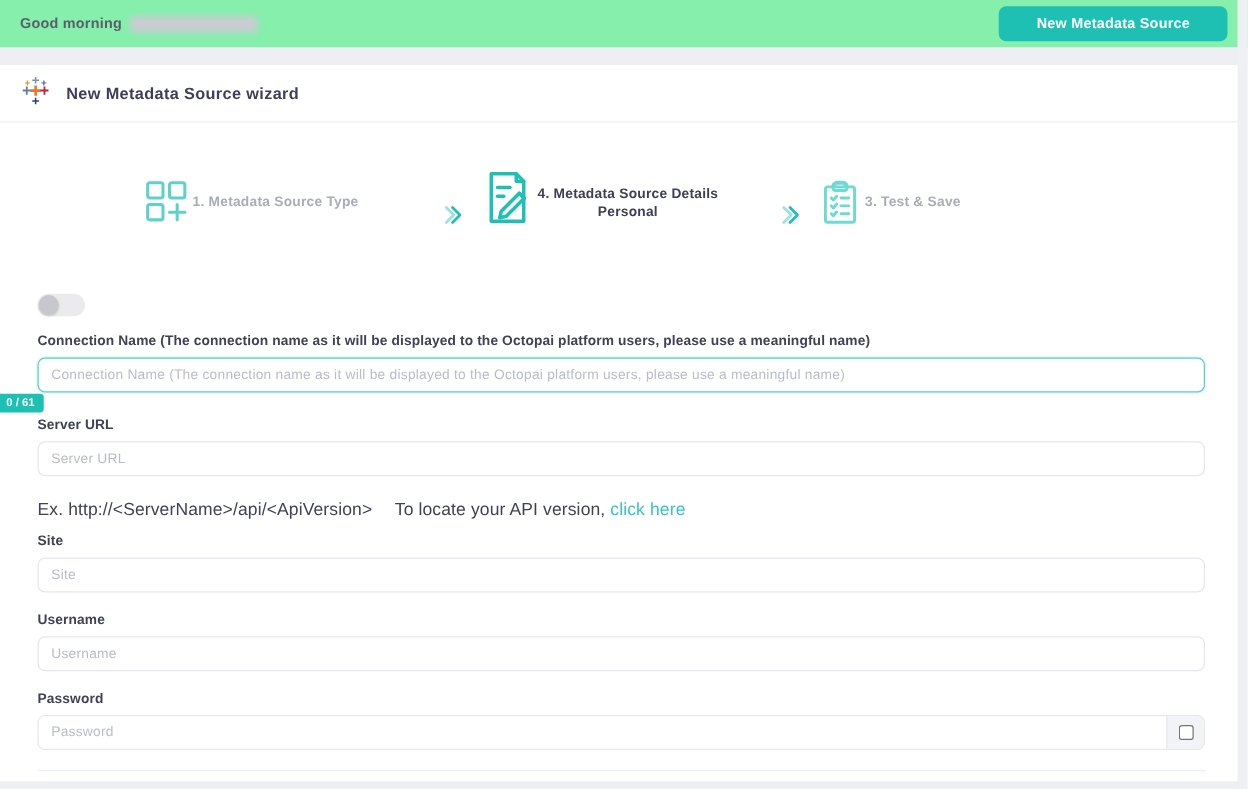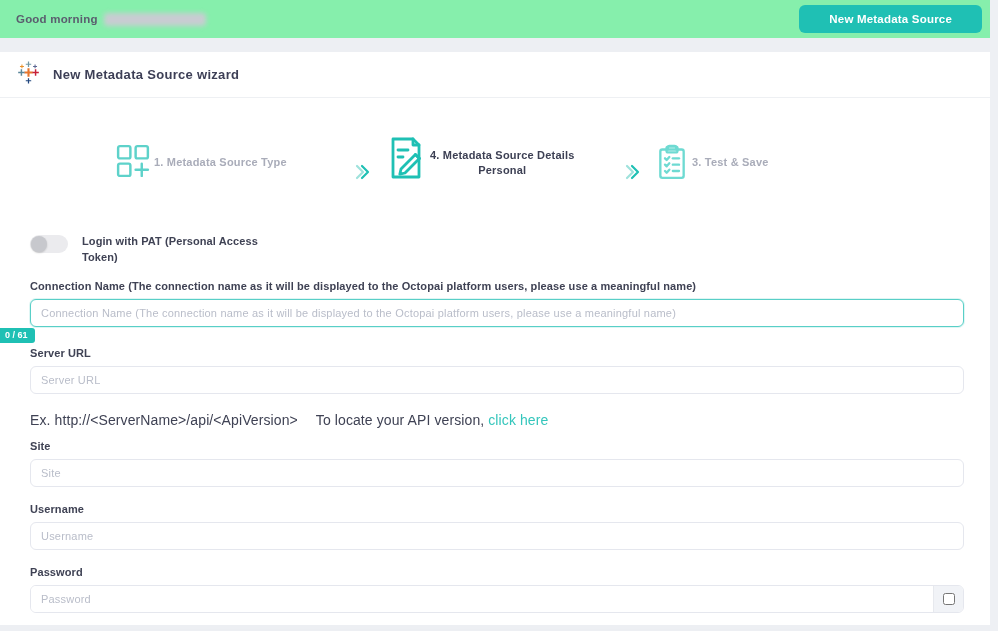--- a/index.html
+++ b/index.html
@@ -190,21 +190,20 @@
       <div class="step-label">3. Test &amp; Save</div>
     </div>
   </div>
 
   <div class="form">
 
     <div class="pat-row">
       <div class="toggle">
         <div class="toggle-knob"></div>
       </div>
-      <div class="pat-label">Login with PAT (Personal Access Token)</div>
     </div>
 
     <label class="field-label mt-conn">Connection Name (The connection name as it will be displayed to the Octopai platform users, please use a meaningful name)</label>
     <input class="text-input focused" type="text" placeholder="Connection Name (The connection name as it will be displayed to the Octopai platform users, please use a meaningful name)" style="">
     <div class="char-counter">0 / 61</div>
 
     <label class="field-label label-after-counter">Server URL</label>
     <input class="text-input" type="text" placeholder="Server URL" style="">
 
     <div class="helper-row">

